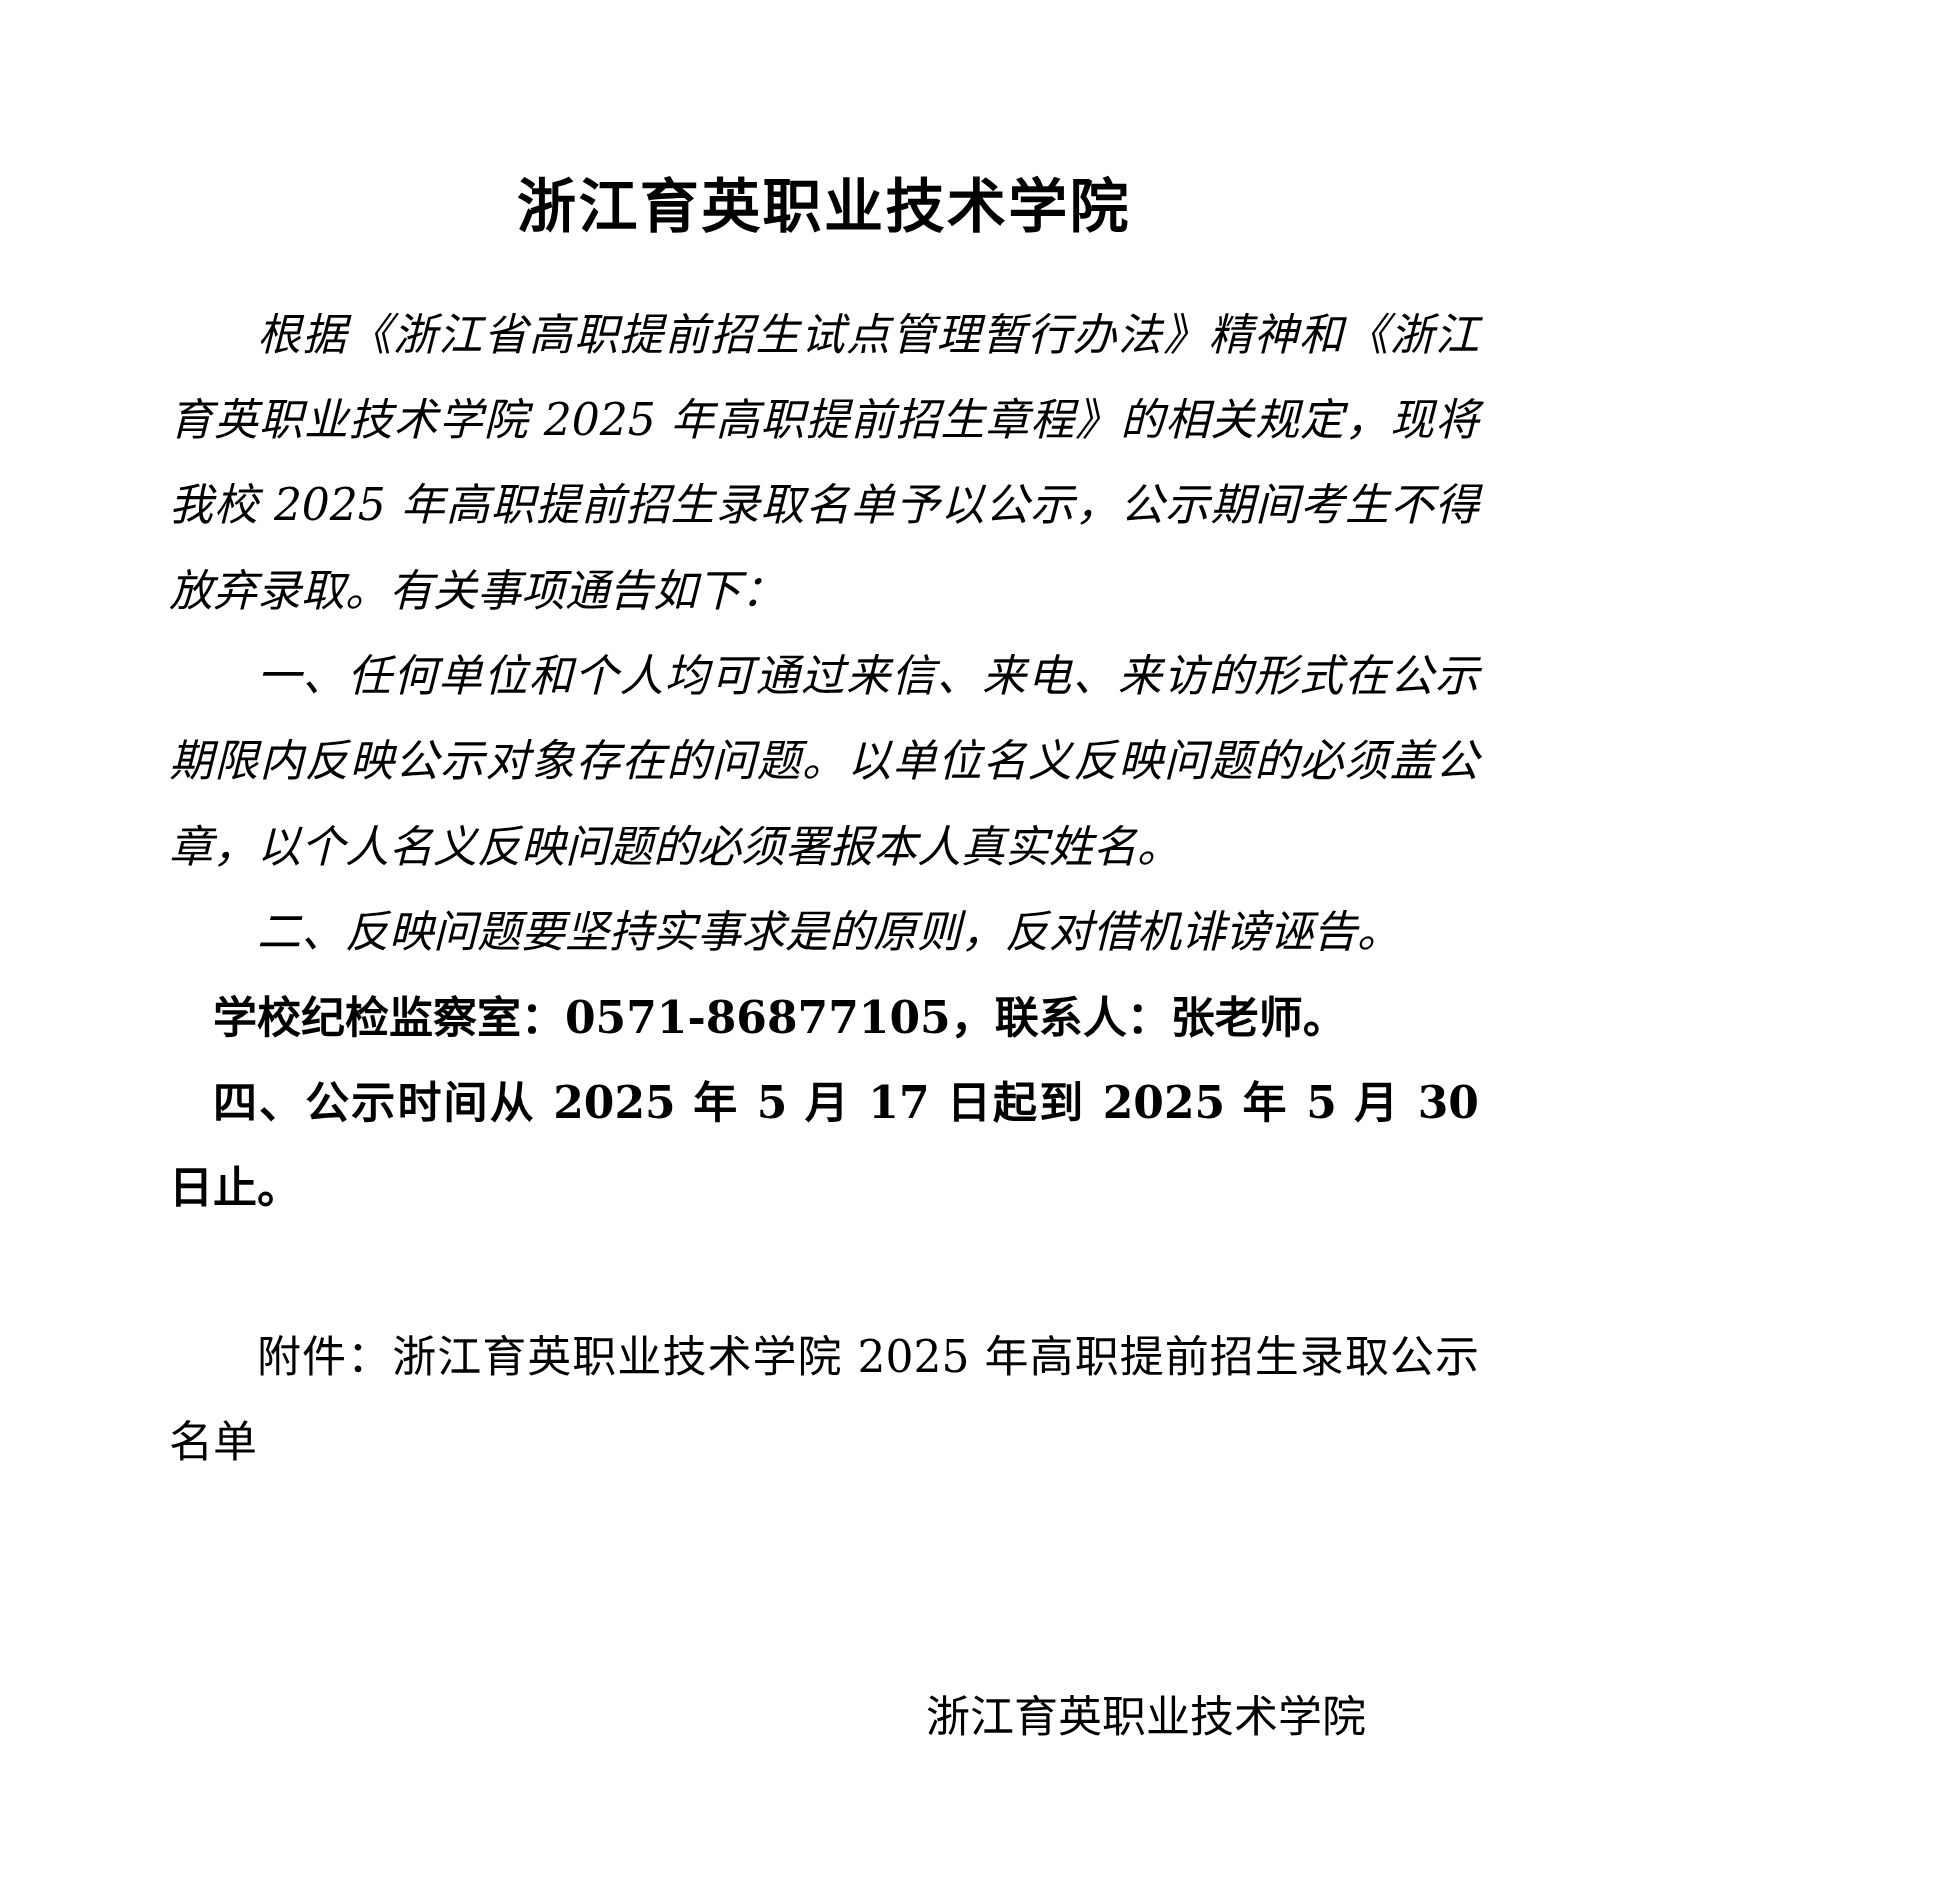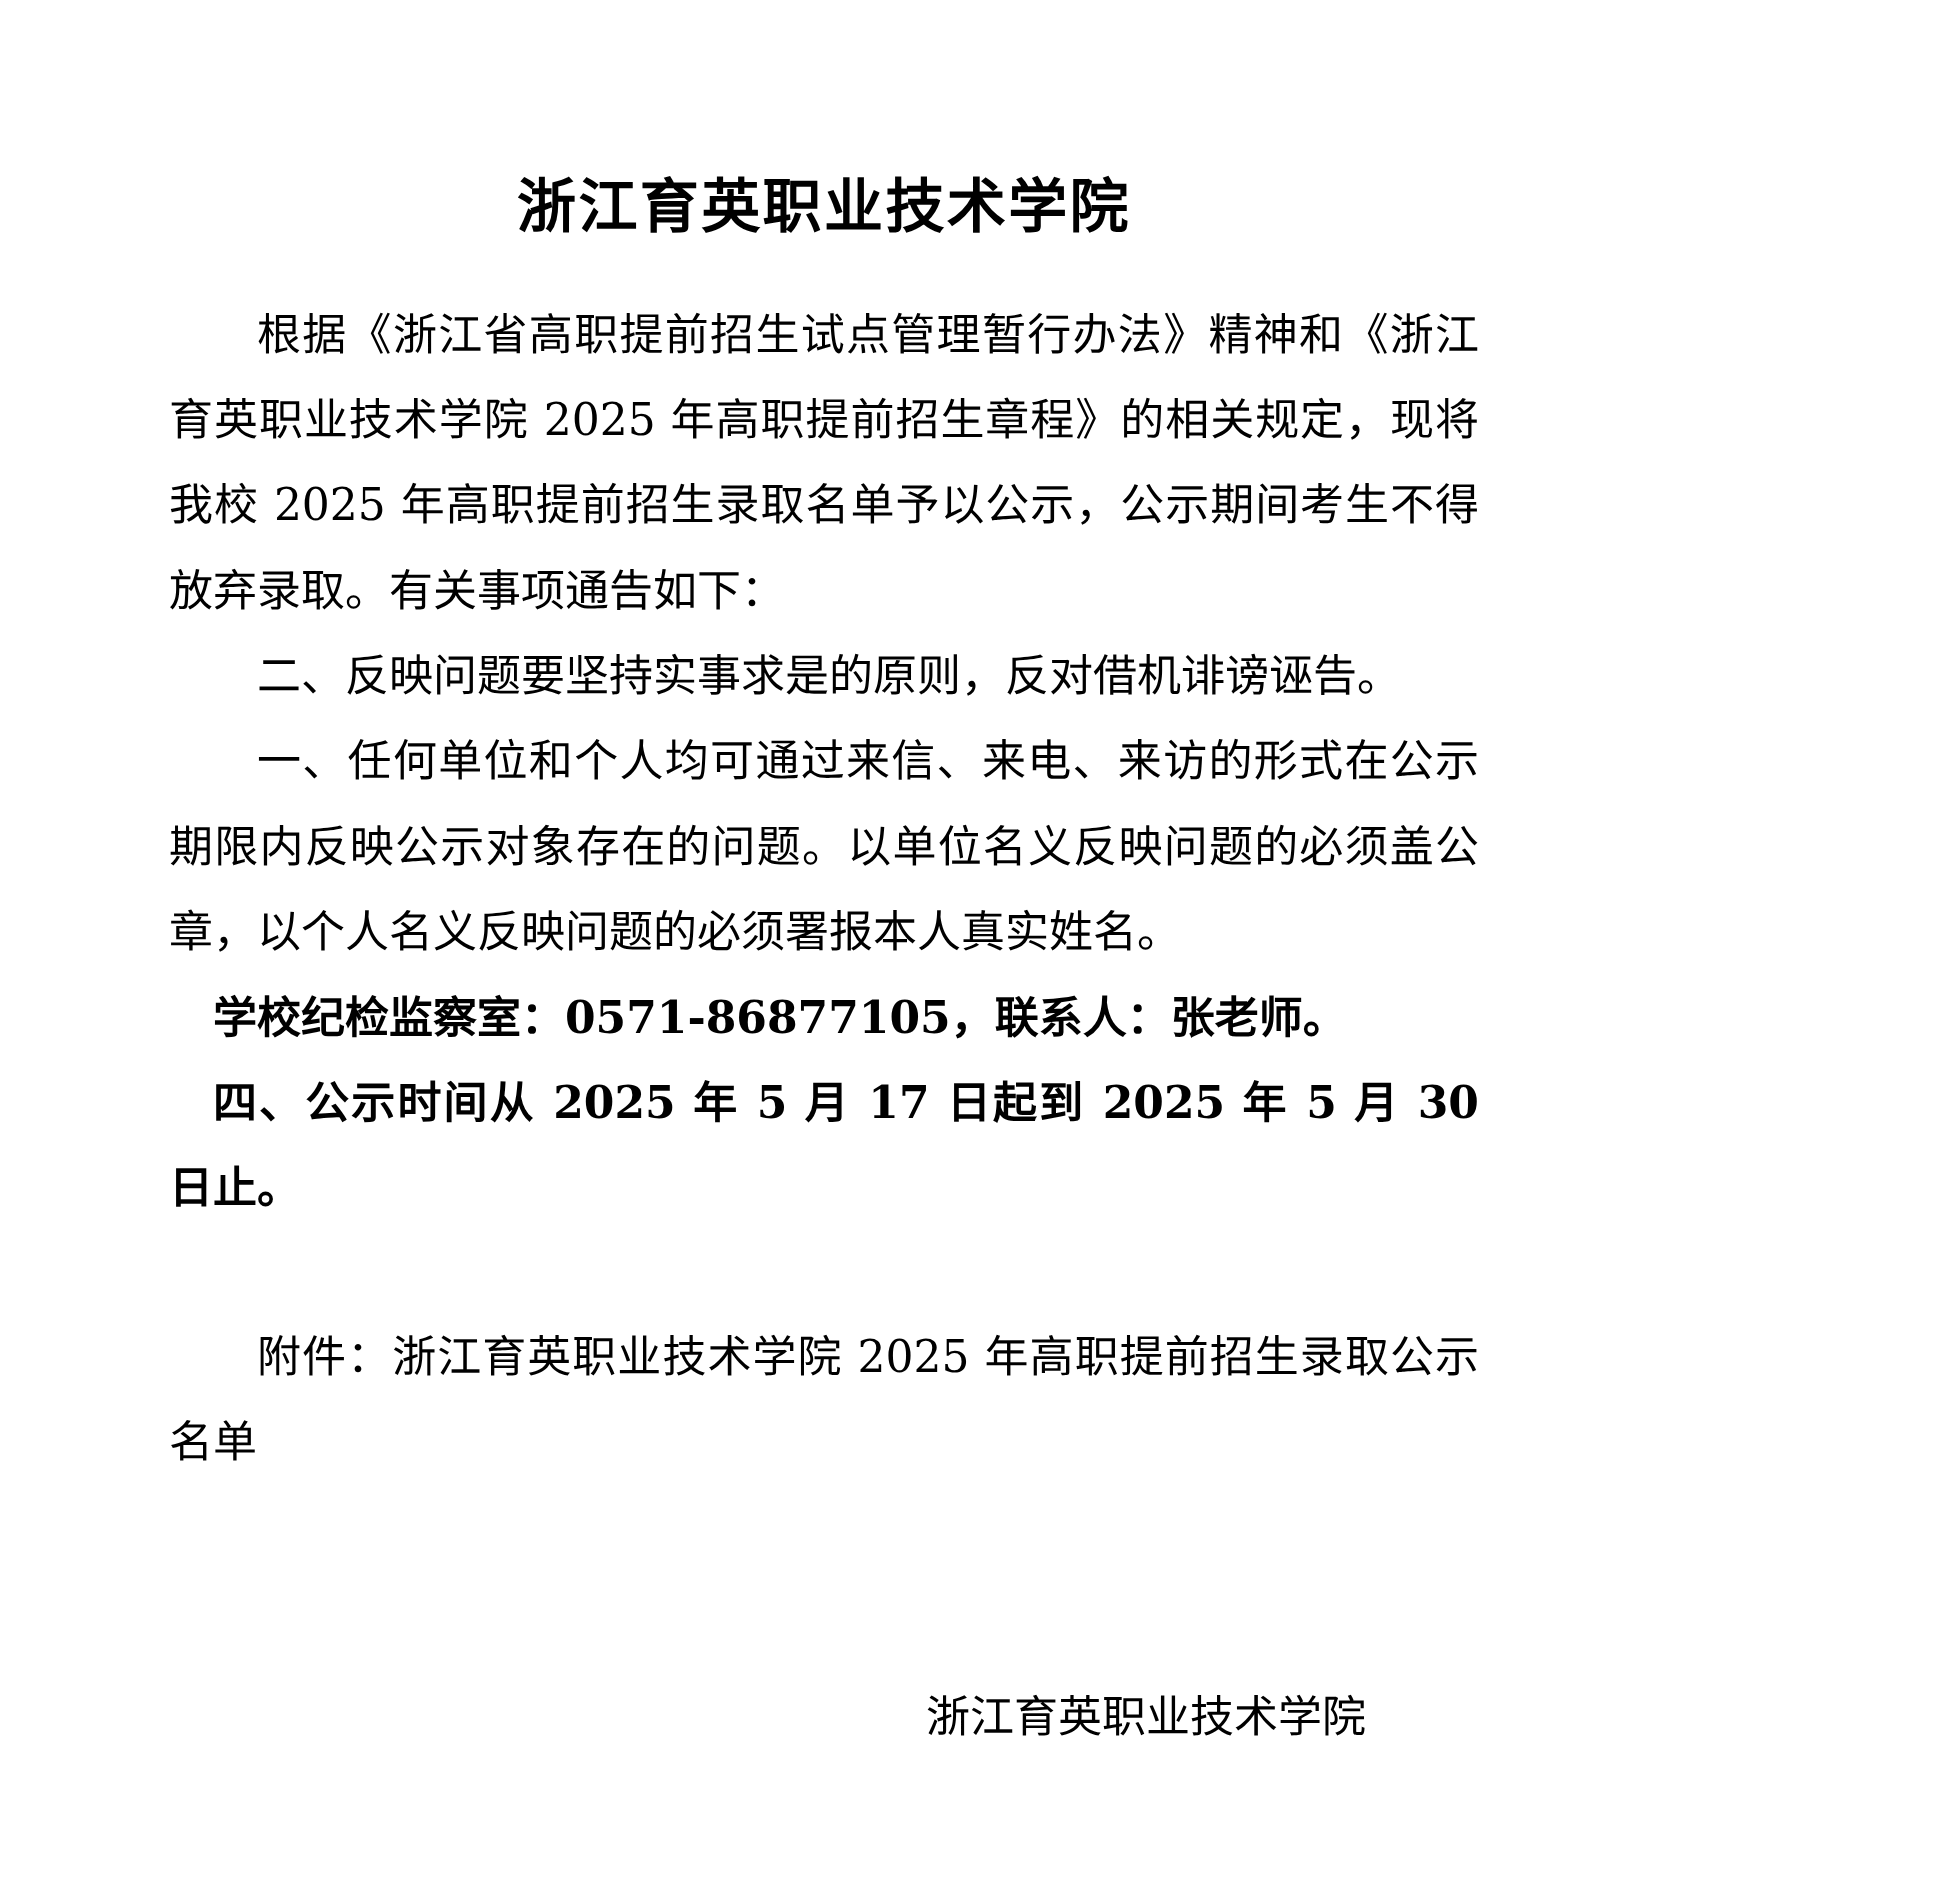--- a/index.html
+++ b/index.html
@@ -42,20 +42,21 @@
   .body-block {
     margin-top: 46px;
     font-size: 44px;
     line-height: 1.94;
     text-align: justify;
     text-justify: inter-ideograph;
   }
   p.para {
     margin: 0;
     text-indent: 88px;
+    font-style: italic;
   }
   p.para-noindent {
     margin: 0;
     text-indent: 44px;
     font-weight: bold;
   }
   p.spacer {
     margin: 0;
     height: 83px;
   }
@@ -82,23 +83,23 @@
 <div class="page">
 
   <div class="title-block">
     <h1 class="title-line-1">浙江育英职业技术学院</h1>
   </div>
 
   <div class="body-block">
 
     <p class="para">根据《浙江省高职提前招生试点管理暂行办法》精神和《浙江育英职业技术学院 2025 年高职提前招生章程》的相关规定，现将我校 2025 年高职提前招生录取名单予以公示，公示期间考生不得放弃录取。有关事项通告如下：</p>
 
+    <p class="para">一、任何单位和个人均可通过来信、来电、来访的形式在公示期限内反映公示对象存在的问题。以单位名义反映问题的必须盖公章，以个人名义反映问题的必须署报本人真实姓名。</p>
+
     <p class="para">二、反映问题要坚持实事求是的原则，反对借机诽谤诬告。</p>
-
-    <p class="para">一、任何单位和个人均可通过来信、来电、来访的形式在公示期限内反映公示对象存在的问题。以单位名义反映问题的必须盖公章，以个人名义反映问题的必须署报本人真实姓名。</p>
 
 
     <p class="para-noindent">学校纪检监察室：0571-86877105，联系人：张老师。</p>
 
     <p class="para-noindent">四、公示时间从 2025 年 5 月 17 日起到 2025 年 5 月 30 日止。</p>
 
     <p class="spacer"></p>
 
     <p class="attachment">附件：浙江育英职业技术学院 2025 年高职提前招生录取公示名单</p>
 

